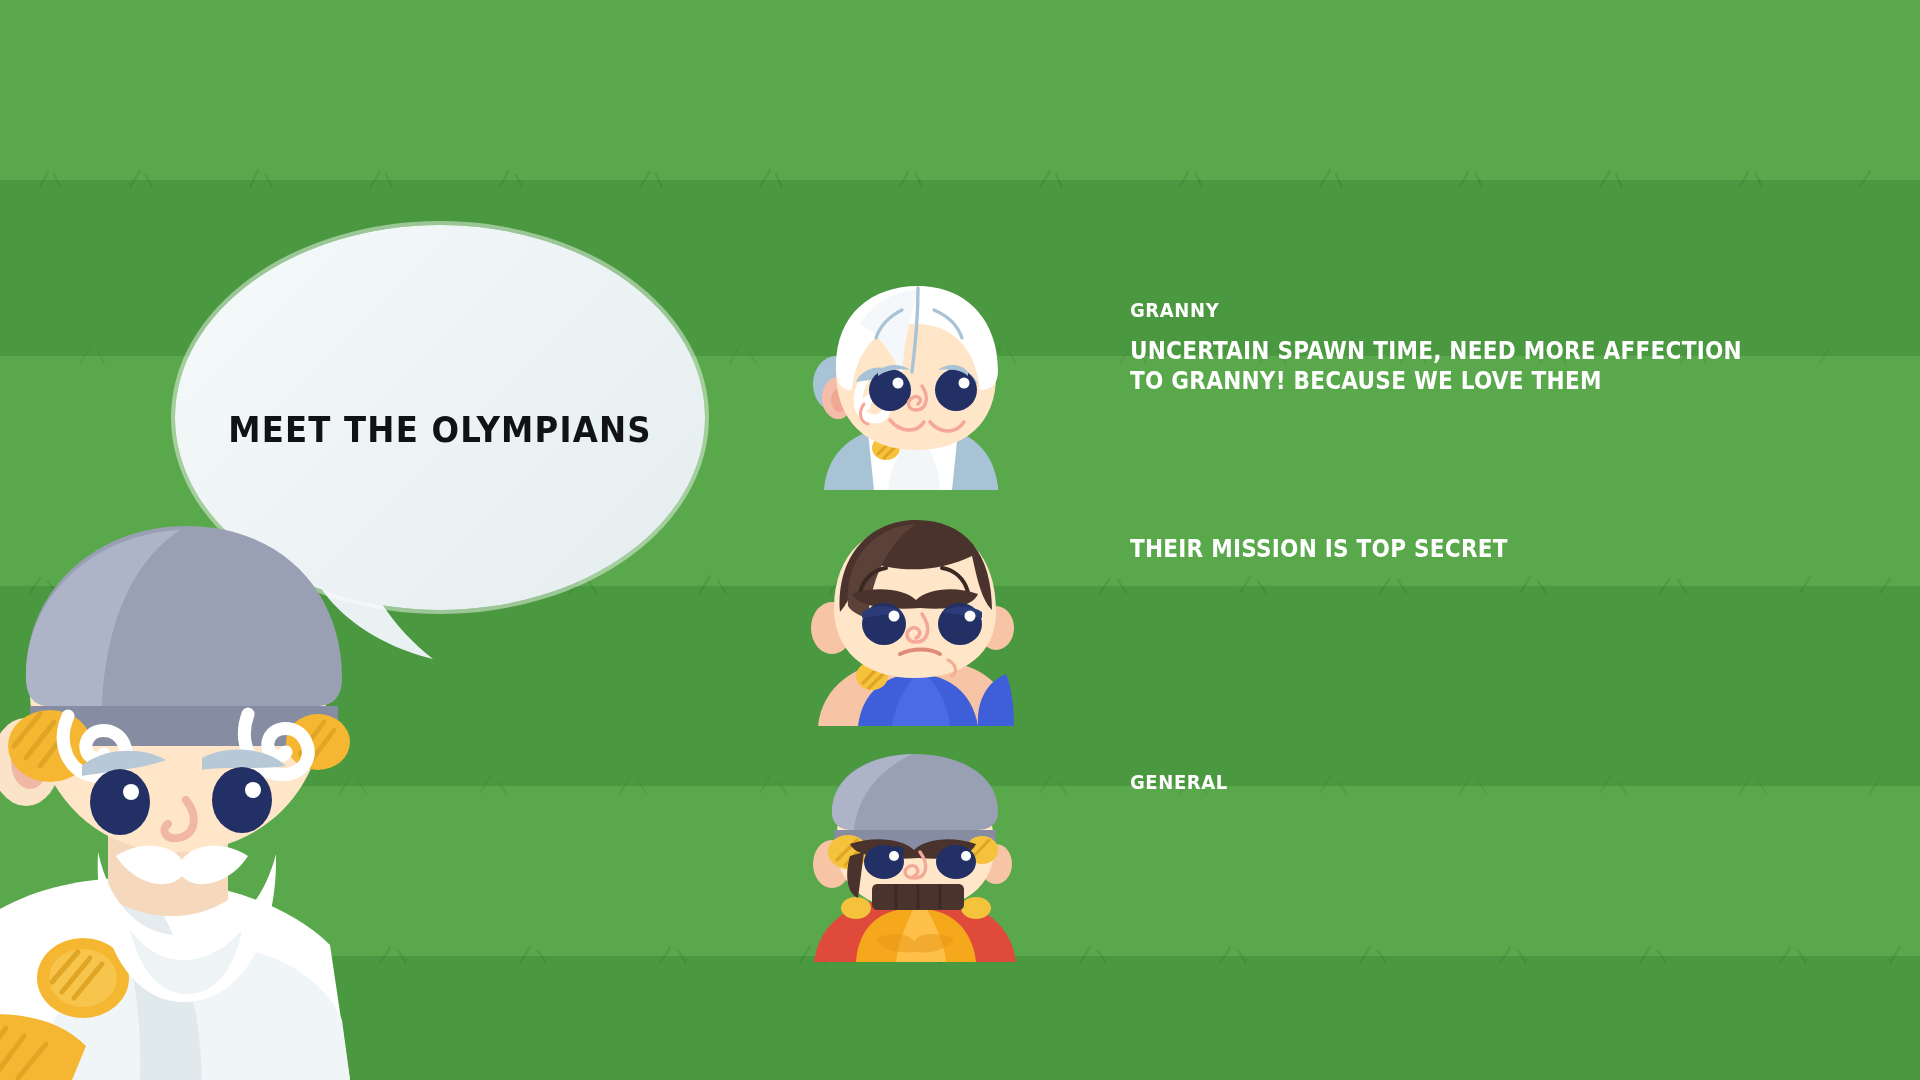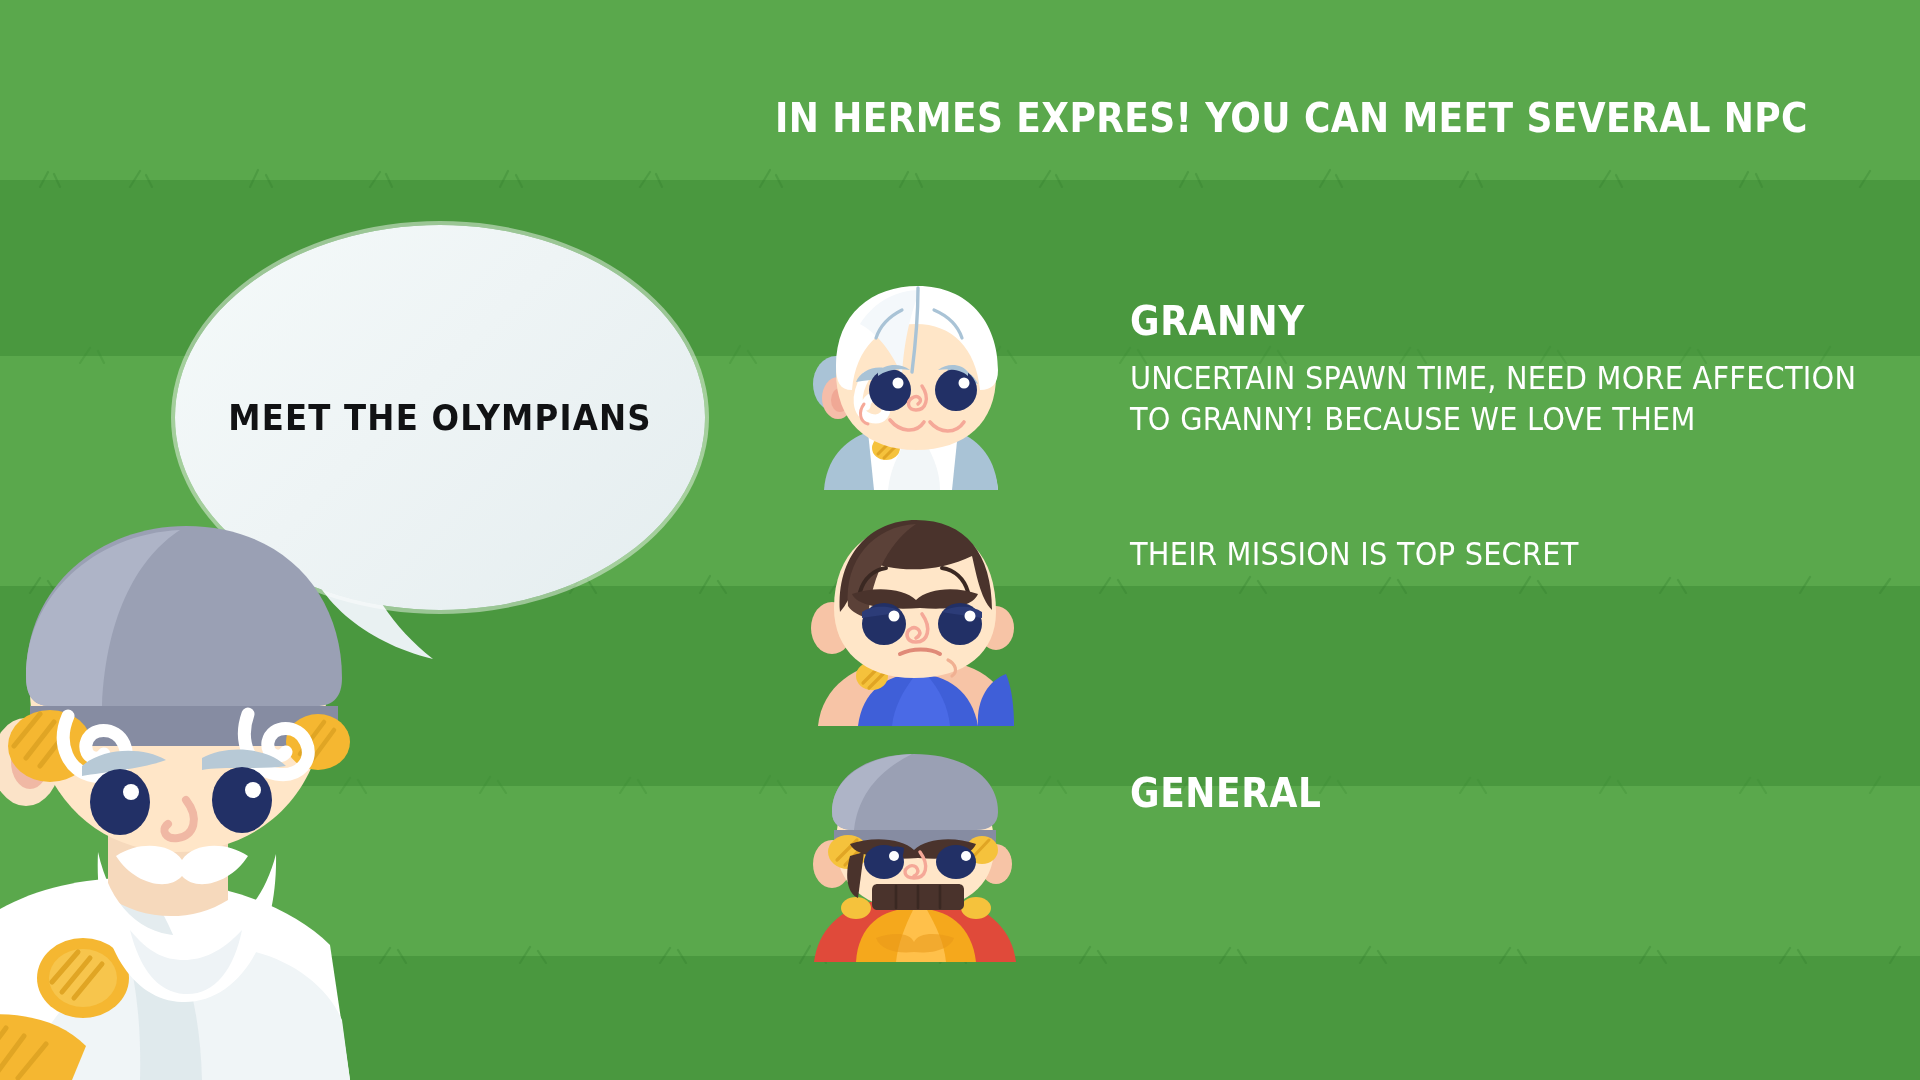--- a/index.html
+++ b/index.html
@@ -34,45 +34,45 @@
   #bubble {
     position:absolute; left:0; top:0; width:530px; height:385px;
     background:linear-gradient(135deg,#f5fafa 0%,#eef4f5 45%,#e4edef 100%);
     border-radius:50% / 50%;
     box-shadow:0 0 0 4px rgba(255,255,255,.45);
   }
   #bubble-tail {
     position:absolute; left:118px; top:322px; width:150px; height:120px;
   }
   #bubble-text {
-    position:absolute; left:0; top:0; width:530px; height:385px;
+    position:absolute; left:0; top:12px; width:530px; height:385px;
     display:flex; align-items:center; justify-content:center;
     color:#111214;
     font-size:36px; font-weight:700; letter-spacing:1.2px;
     text-transform:uppercase;
     font-family:"DejaVu Sans Condensed","Liberation Sans Narrow","Liberation Sans",sans-serif;
     text-align:center;
     padding:0 40px;
   }
 
   
   #zeus { position:absolute; left:-10px; bottom:0; width:470px; height:580px; z-index:7; }
 
   
   #npc-list { position:absolute; left:800px; top:280px; width:1070px; z-index:5; }
   .npc-row { position:relative; height:236px; }
   .npc-portrait { position:absolute; left:0; top:0; width:230px; height:210px; }
   .npc-copy { position:absolute; left:330px; top:18px; width:700px; }
   .npc-name {
-    color:#ffffff; font-size:40px; font-weight:700; letter-spacing:.6px;
+    color:#ffffff; font-size:20px; font-weight:700; letter-spacing:.6px;
     text-transform:uppercase; margin-bottom:14px;
     font-family:"DejaVu Sans Condensed","Liberation Sans Narrow","Liberation Sans",sans-serif;
   }
   .npc-desc {
-    color:#ffffff; font-size:32px; font-weight:400; line-height:1.27;
+    color:#ffffff; font-size:24px; font-weight:700; line-height:1.27;
     letter-spacing:.25px; text-transform:uppercase;
     font-family:"DejaVu Sans Condensed","Liberation Sans Narrow","Liberation Sans",sans-serif;
   }
   .npc-desc .l { display:block; white-space:nowrap; }
 </style>
 </head>
 <body>
 
 <div id="bg">
   <div class="band light" style="top:0;height:180px;"></div>
@@ -103,21 +103,20 @@
     </g>
   </svg>
   <svg class="grass-line" style="top:942px;" viewBox="0 0 1920 22" preserveAspectRatio="none">
     <g fill="none" stroke="#2f7a2b" stroke-width="2.2" stroke-linecap="round">
       <path d="M100 21 L110 6 M126 21 L118 9 M240 21 L250 5 M266 21 L258 9 M380 21 L390 6 M406 21 L398 8 M520 21 L530 5 M546 21 L538 9 M660 21 L670 6 M686 21 L678 8 M800 21 L810 4 M826 21 L818 9 M940 21 L950 6 M966 21 L958 8 M1080 21 L1090 5 M1106 21 L1098 9 M1220 21 L1230 6 M1246 21 L1238 8 M1360 21 L1370 5 M1386 21 L1378 9 M1500 21 L1510 6 M1526 21 L1518 8 M1640 21 L1650 5 M1666 21 L1658 9 M1780 21 L1790 6 M1806 21 L1798 8 M1890 21 L1900 5"></path>
     </g>
   </svg>
 </div>
 
 <div id="headline">
-  <span class="l">In hermes expres! you can meet several NPC</span>
 </div>
 
 <div id="bubble-wrap">
   <svg id="bubble-tail" viewBox="0 0 150 120">
     <path d="M10 0 C20 50 70 95 140 112 C100 80 72 40 68 0 Z" fill="#e9f1f2"></path>
   </svg>
   <div id="bubble"></div>
   <div id="bubble-text">Meet the Olympians</div>
 </div>
 

